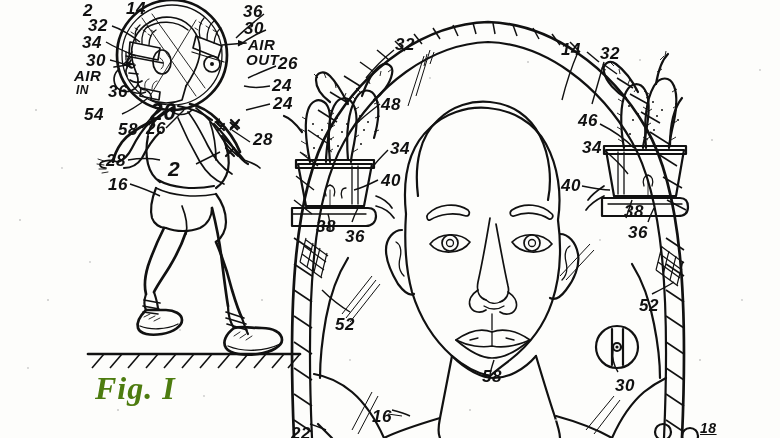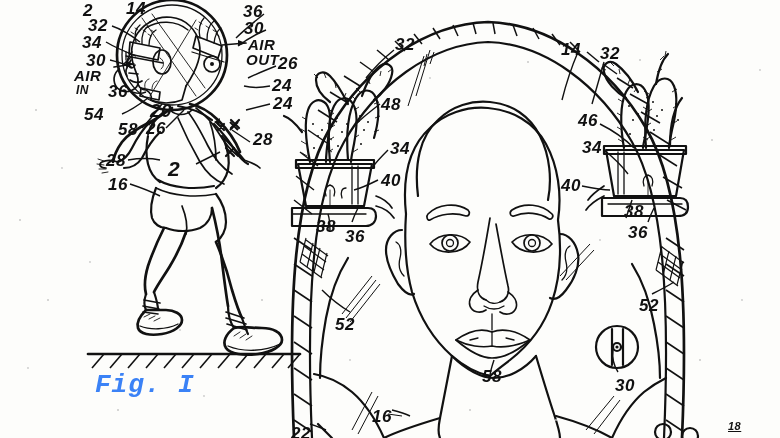--- a/index.html
+++ b/index.html
@@ -15,23 +15,23 @@
     font-family:"Liberation Sans", sans-serif;
     font-style:italic;
     font-weight:700;
     color:#111;
     white-space:pre;
     line-height:1;
     letter-spacing:.5px;
   }
   .figcap{
     position:absolute;
-    font-family:Liberation Mono, monospace;
-    font-style:italic;font-weight:700;color:#3b82f6;
-    font-size:26px;letter-spacing:1px;white-space:pre;
+    font-family:Liberation Serif, serif;
+    font-style:italic;font-weight:700;color:#4d7c0f;
+    font-size:32px;letter-spacing:1px;white-space:pre;
   }
 </style>
 </head>
 <body>
 
 <div id="sheet">
 
 <svg id="art" viewBox="0 0 780 438" xmlns="http://www.w3.org/2000/svg">
   <defs>
     <style>
@@ -550,21 +550,21 @@
       <div class="lbl" style="left: 248px; top: 37px; font-size: 15px;">AIR</div>
       <div class="lbl" style="left: 86px; top: 52px; font-size: 17px;">30</div>
       <div class="lbl" style="left: 246px; top: 52px; font-size: 15px;">OUT</div>
       <div class="lbl" style="left: 278px; top: 55px; font-size: 17px;">26</div>
       <div class="lbl" style="left: 74px; top: 68px; font-size: 15px;">AIR</div>
       <div class="lbl" style="left: 272px; top: 77px; font-size: 17px;">24</div>
       <div class="lbl" style="left: 76px; top: 84px; font-size: 12px;">IN</div>
       <div class="lbl" style="left: 108px; top: 83px; font-size: 17px;">36</div>
       <div class="lbl" style="left: 273px; top: 95px; font-size: 17px;">24</div>
       <div class="lbl" style="left: 84px; top: 106px; font-size: 17px;">54</div>
-      <div class="lbl" style="left: 150px; top: 101px; font-size: 19px;">20</div>
+      <div class="lbl" style="left: 150px; top: 101px; font-size: 23px;">20</div>
       <div class="lbl" style="left: 118px; top: 121px; font-size: 17px;">58</div>
       <div class="lbl" style="left: 146px; top: 120px; font-size: 17px;">26</div>
       <div class="lbl" style="left: 253px; top: 131px; font-size: 17px;">28</div>
       <div class="lbl" style="left: 106px; top: 152px; font-size: 17px;">28</div>
       <div class="lbl" style="left: 168px; top: 158px; font-size: 21px;">2</div>
       <div class="lbl" style="left: 108px; top: 176px; font-size: 17px;">16</div>
       <div class="lbl" style="left: 395px; top: 36px; font-size: 17px;">32</div>
       <div class="lbl" style="left: 561px; top: 41px; font-size: 17px;">14</div>
       <div class="lbl" style="left: 600px; top: 45px; font-size: 17px;">32</div>
       <div class="lbl" style="left: 381px; top: 96px; font-size: 17px;">48</div>
@@ -576,18 +576,18 @@
       <div class="lbl" style="left: 316px; top: 218px; font-size: 17px;">38</div>
       <div class="lbl" style="left: 345px; top: 228px; font-size: 17px;">36</div>
       <div class="lbl" style="left: 624px; top: 203px; font-size: 17px;">38</div>
       <div class="lbl" style="left: 628px; top: 224px; font-size: 17px;">36</div>
       <div class="lbl" style="left: 335px; top: 316px; font-size: 17px;">52</div>
       <div class="lbl" style="left: 639px; top: 297px; font-size: 17px;">52</div>
       <div class="lbl" style="left: 482px; top: 368px; font-size: 17px;">58</div>
       <div class="lbl" style="left: 615px; top: 377px; font-size: 17px;">30</div>
       <div class="lbl" style="left: 372px; top: 408px; font-size: 17px;">16</div>
       <div class="lbl" style="left: 291px; top: 425px; font-size: 17px;">22</div>
-      <div class="lbl" style="left: 728px; top: 421px; font-size: 11px; text-decoration: underline;">18</div>
+      <div class="lbl" style="left: 700px; top: 421px; font-size: 14px; text-decoration: underline;">18</div>
     </div>
 
 <div class="figcap" style="left: 95px; top: 370px;">Fig. I</div>
 
 </div>
 
 </body></html>

